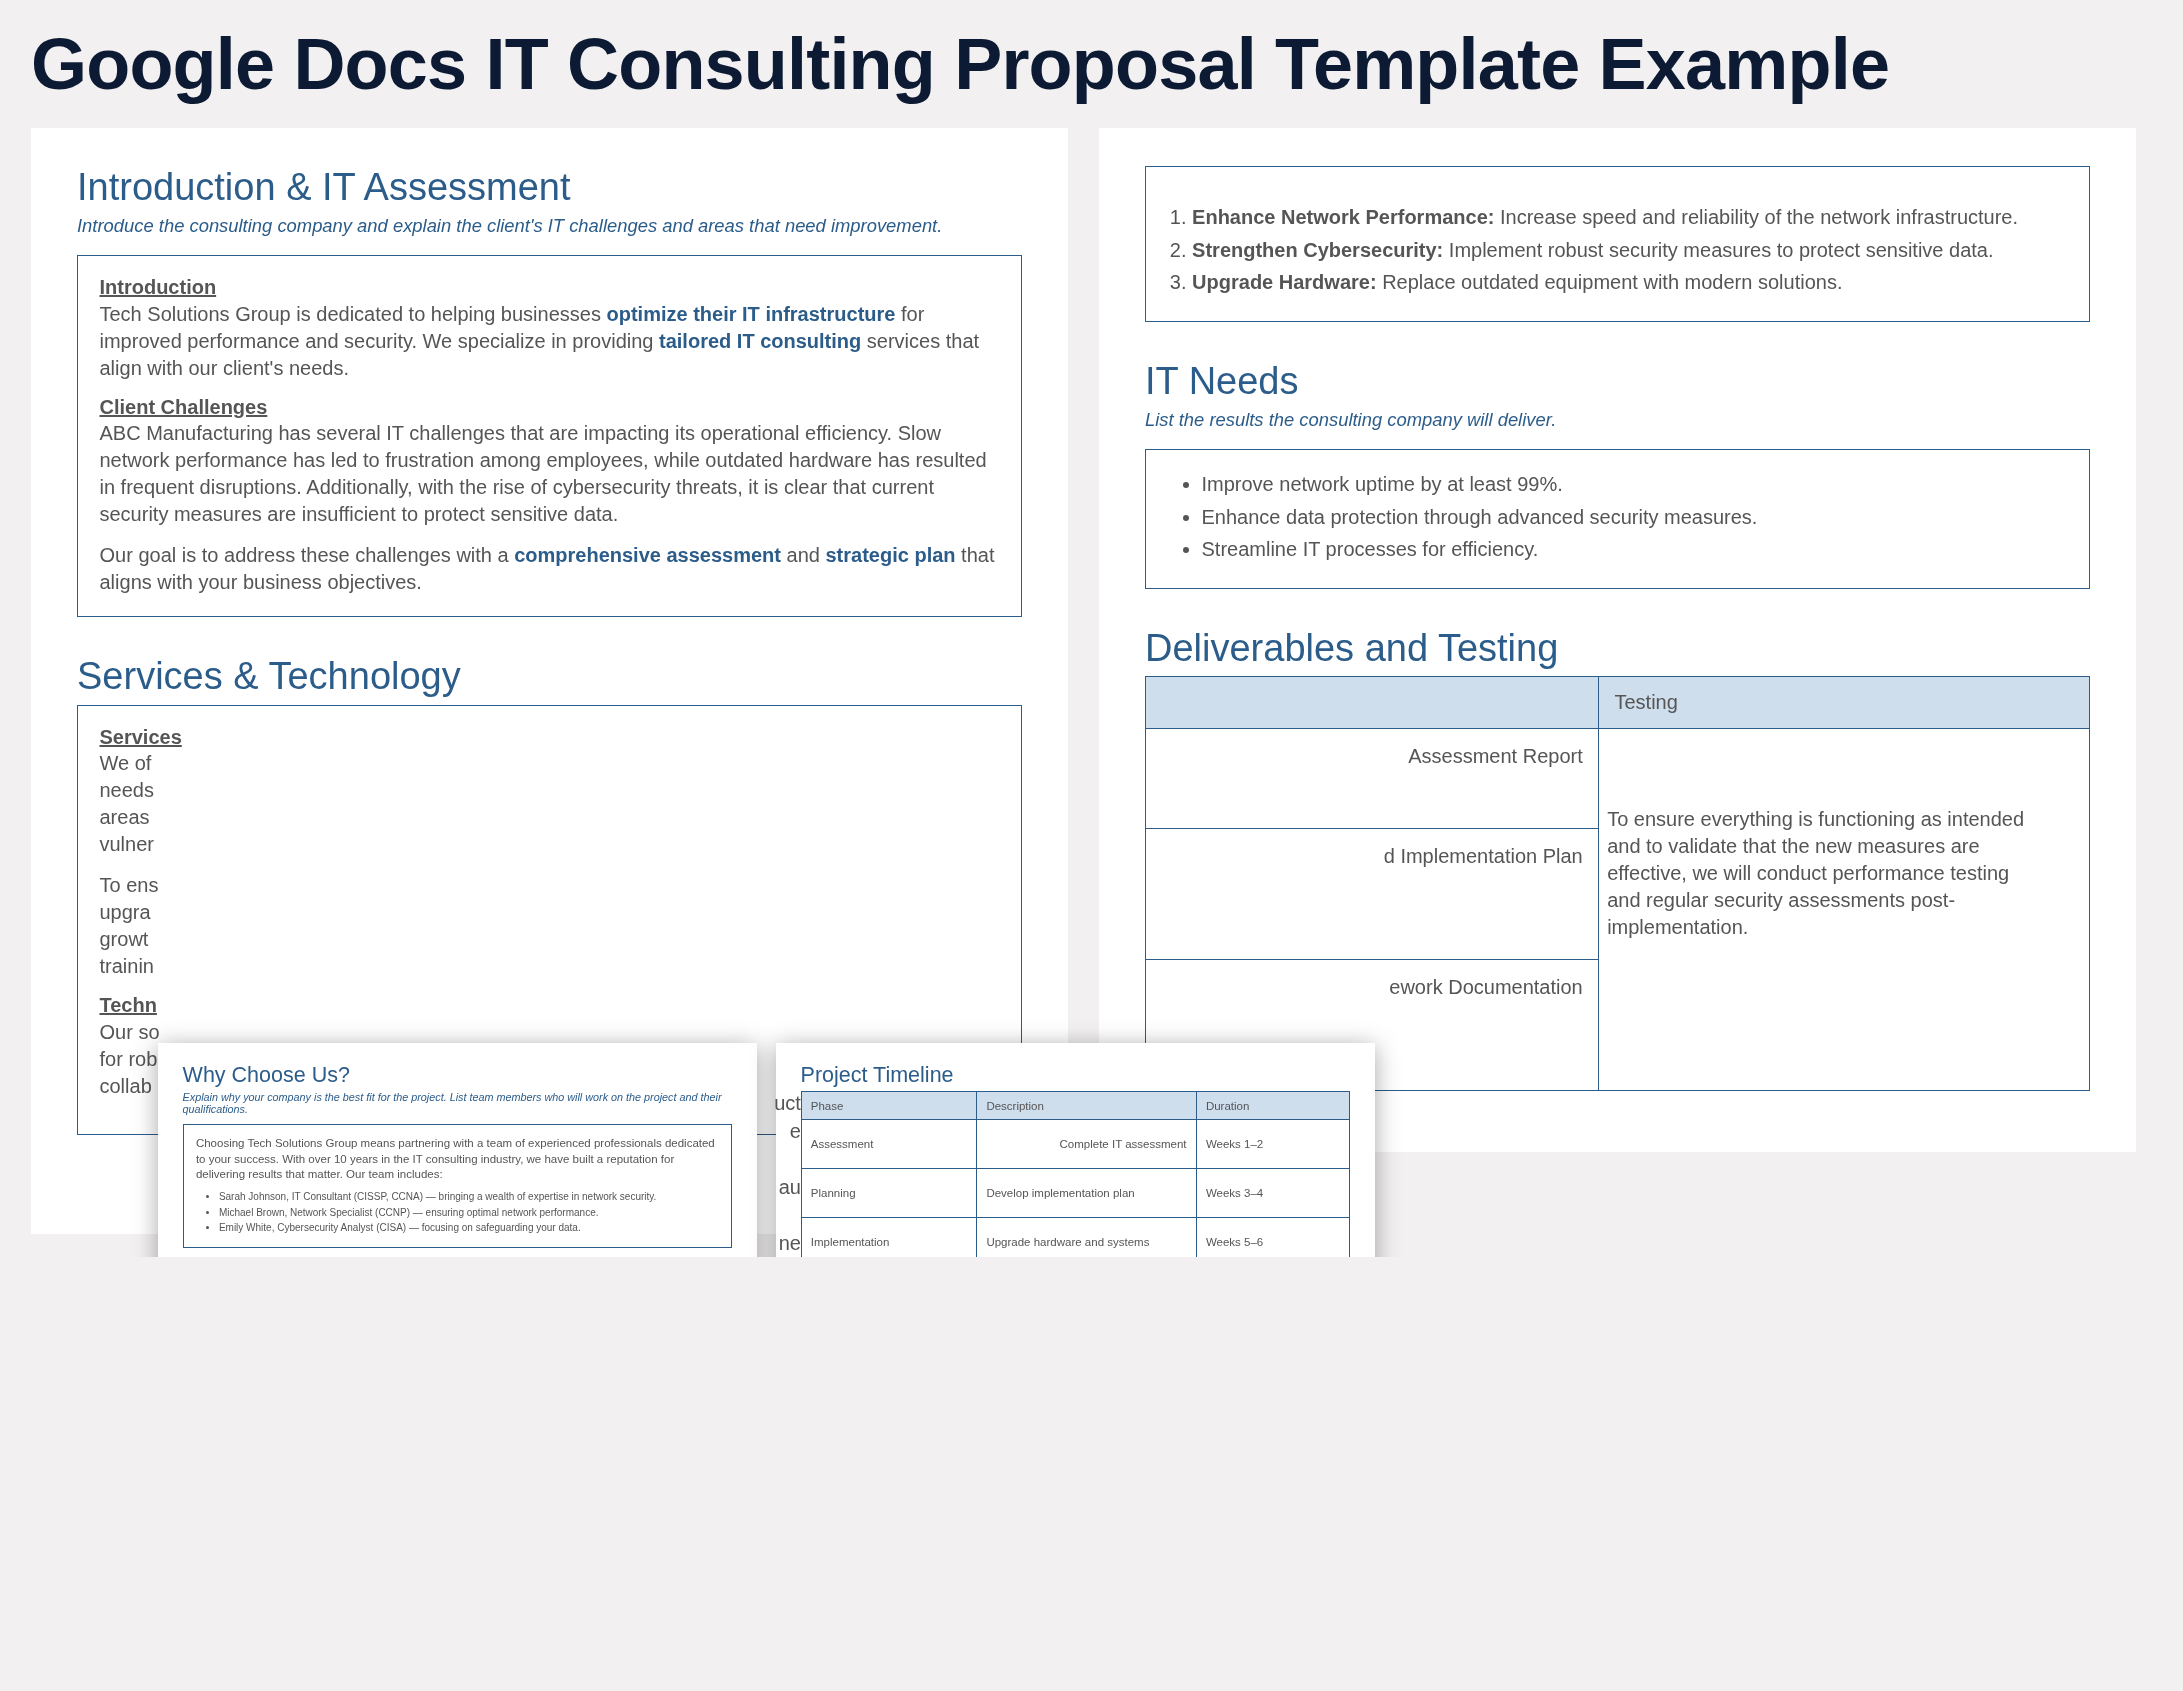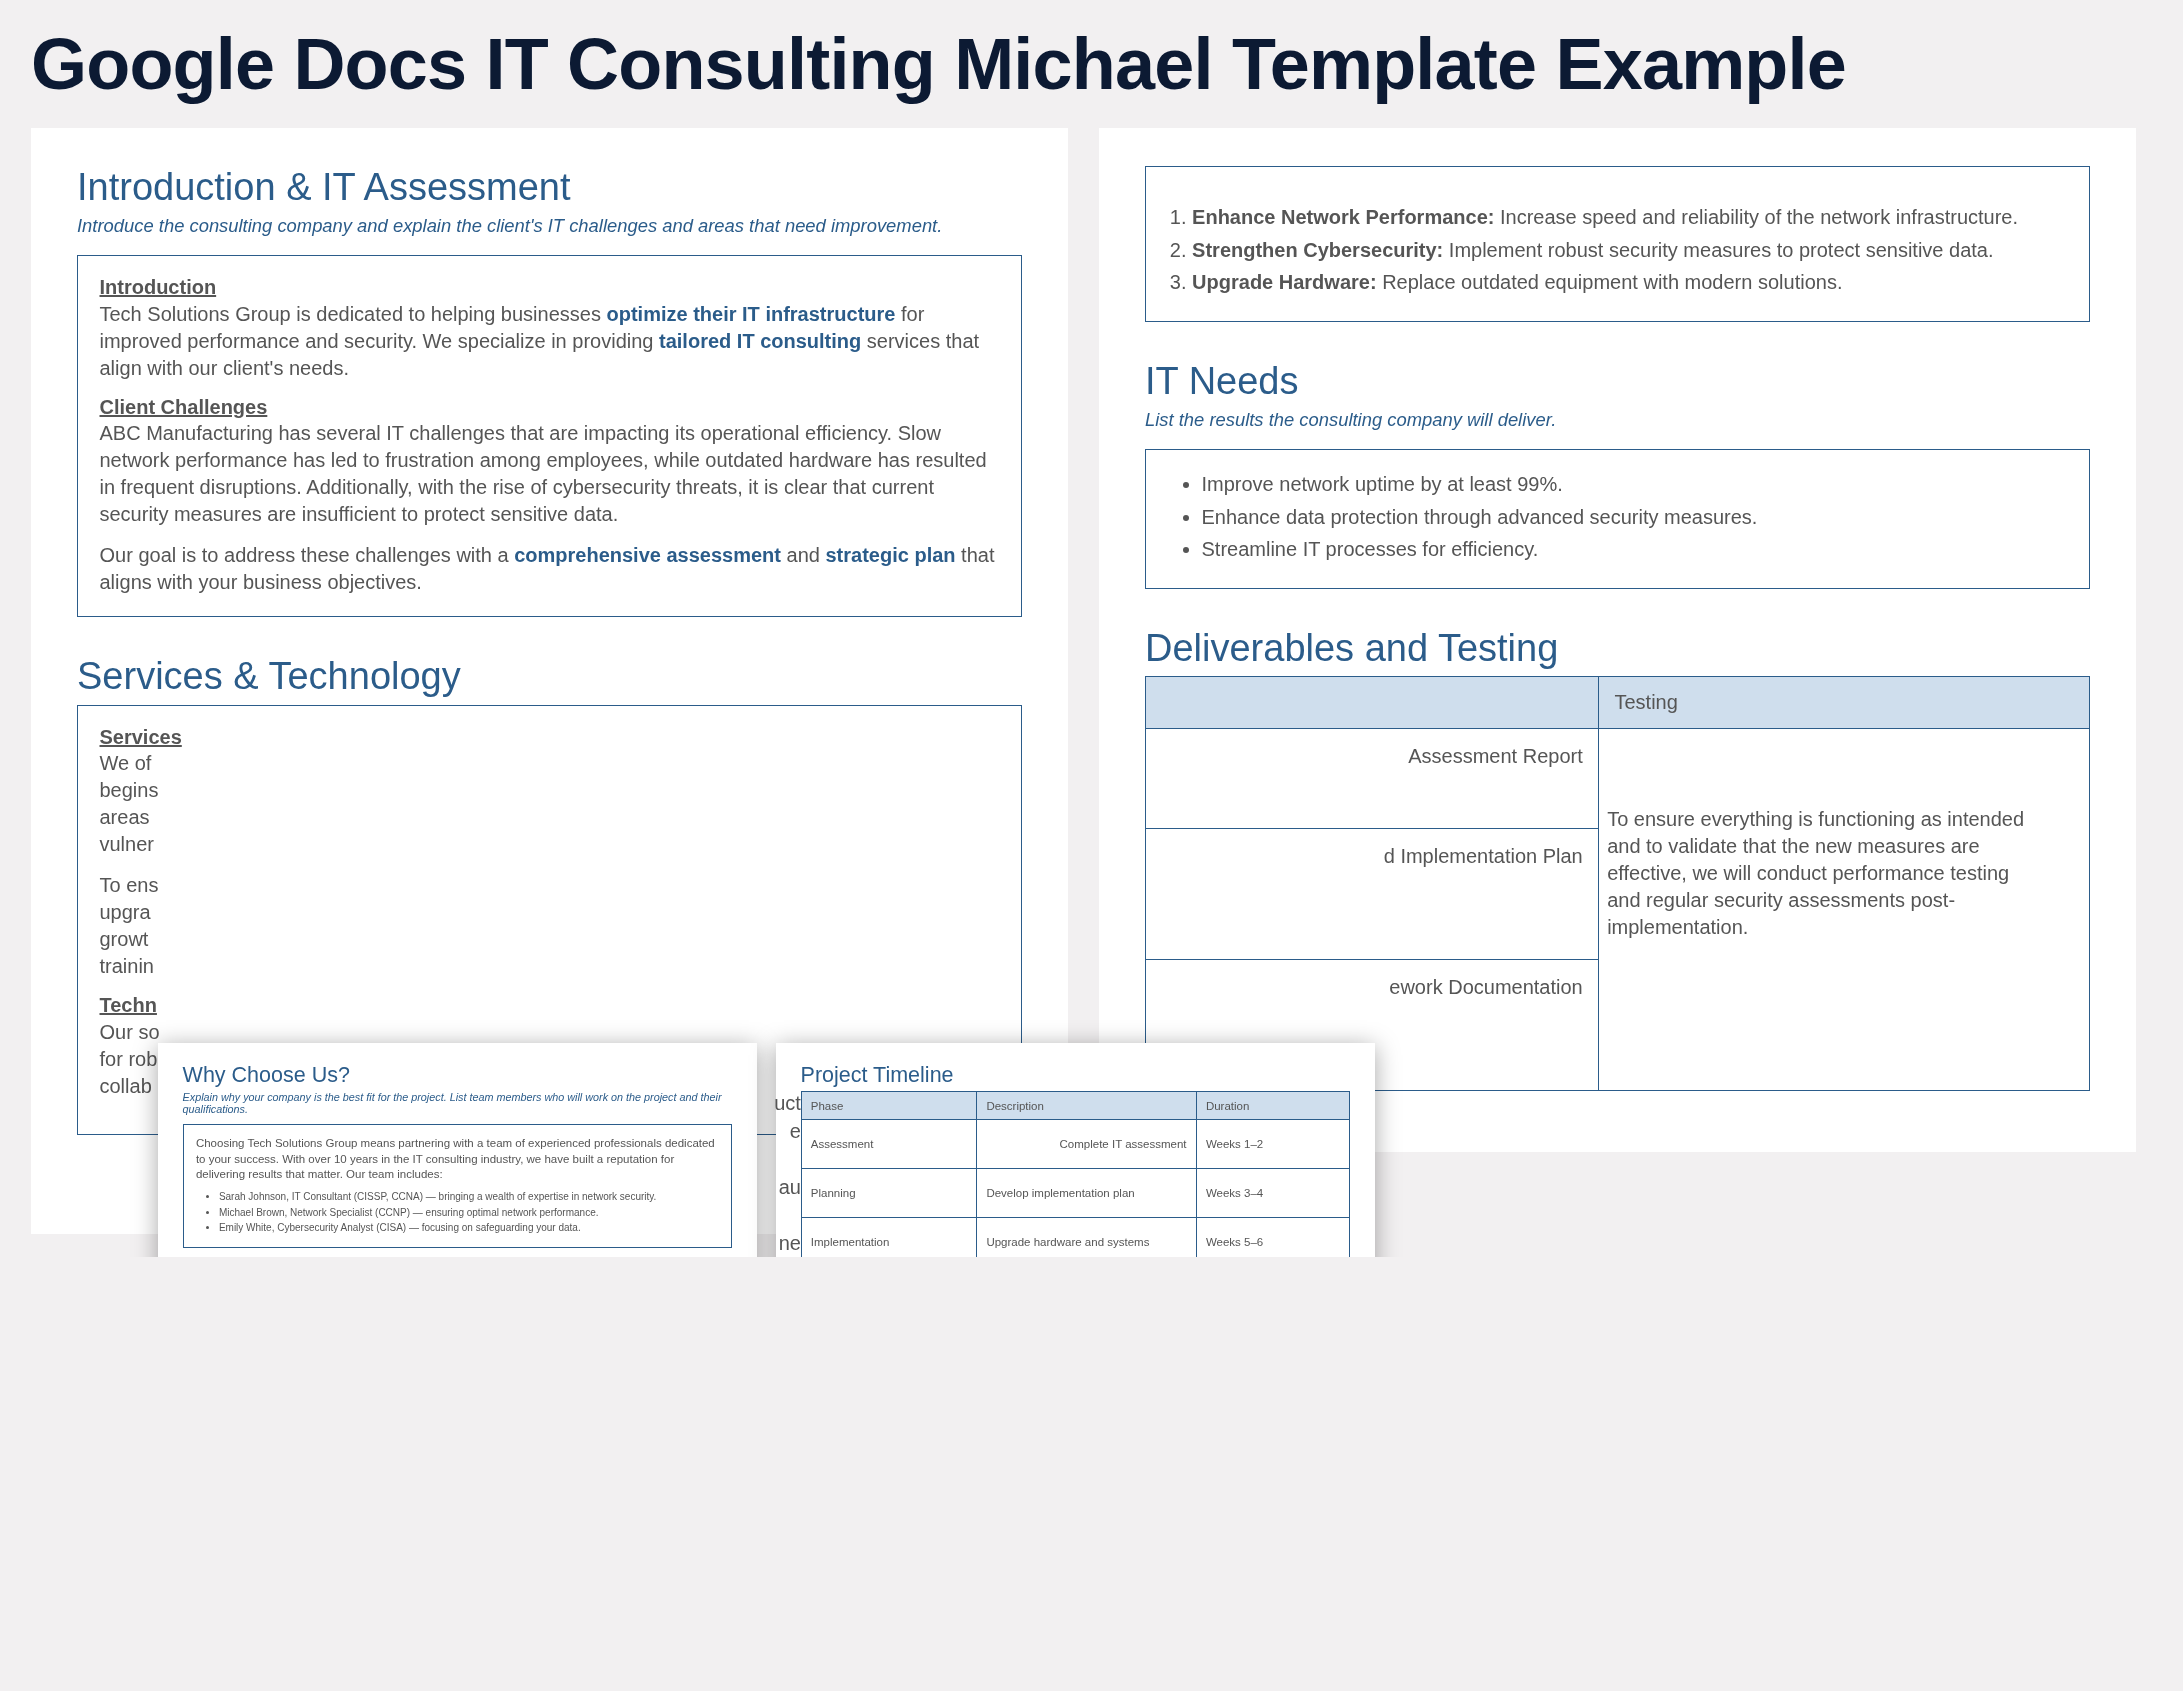--- a/index.html
+++ b/index.html
@@ -150,21 +150,21 @@
     color: #555;
     text-align: left;
   }
   .m-table th { background: #cfdeed; font-weight: 400; }
   .mini-left { left: 127px; top: 915px; height: 707px;}
   .mini-right { left: 745px; top: 915px; height: 707px;}
 </style>
 </head>
 <body>
 
-<div class="title">Google Docs IT Consulting Michael Template Example</div>
+<div class="title">Google Docs IT Consulting Proposal Template Example</div>
 
 <div class="pages-row">
 
   <div class="page">
     <div class="section-heading">Introduction &amp; IT Assessment</div>
     <div class="section-sub">Introduce the consulting company and explain the client's IT challenges and areas that need improvement.</div>
     <div class="box">
       <span class="label-u">Introduction</span>
       <p class="para">
         <span>Tech Solutions Group is dedicated to helping businesses </span><span class="hl">optimize their IT infrastructure</span><span> for improved performance and security. We specialize in providing </span><span class="hl">tailored IT consulting</span><span> services that align with our client's needs.</span>
@@ -174,21 +174,21 @@
       <p class="para">
         <span>Our goal is to address these challenges with a </span><span class="hl">comprehensive assessment</span><span> and </span><span class="hl">strategic plan</span><span> that aligns with your business objectives.</span>
       </p>
     </div>
 
     <div class="section-heading">Services &amp; Technology</div>
     <div class="box" style="height:430px; overflow:hidden;">
       <span class="label-u">Services</span>
       <p class="para">
         <span>We of</span><br>
-        <span>begins</span><br>
+        <span>needs</span><br>
         <span>areas</span><br>
         <span>vulner</span>
       </p>
       <p class="para">
         <span>To ens</span><br>
         <span>upgra</span><br>
         <span>growt</span><br>
         <span>trainin</span>
       </p>
       <span class="label-u">Techn</span>

